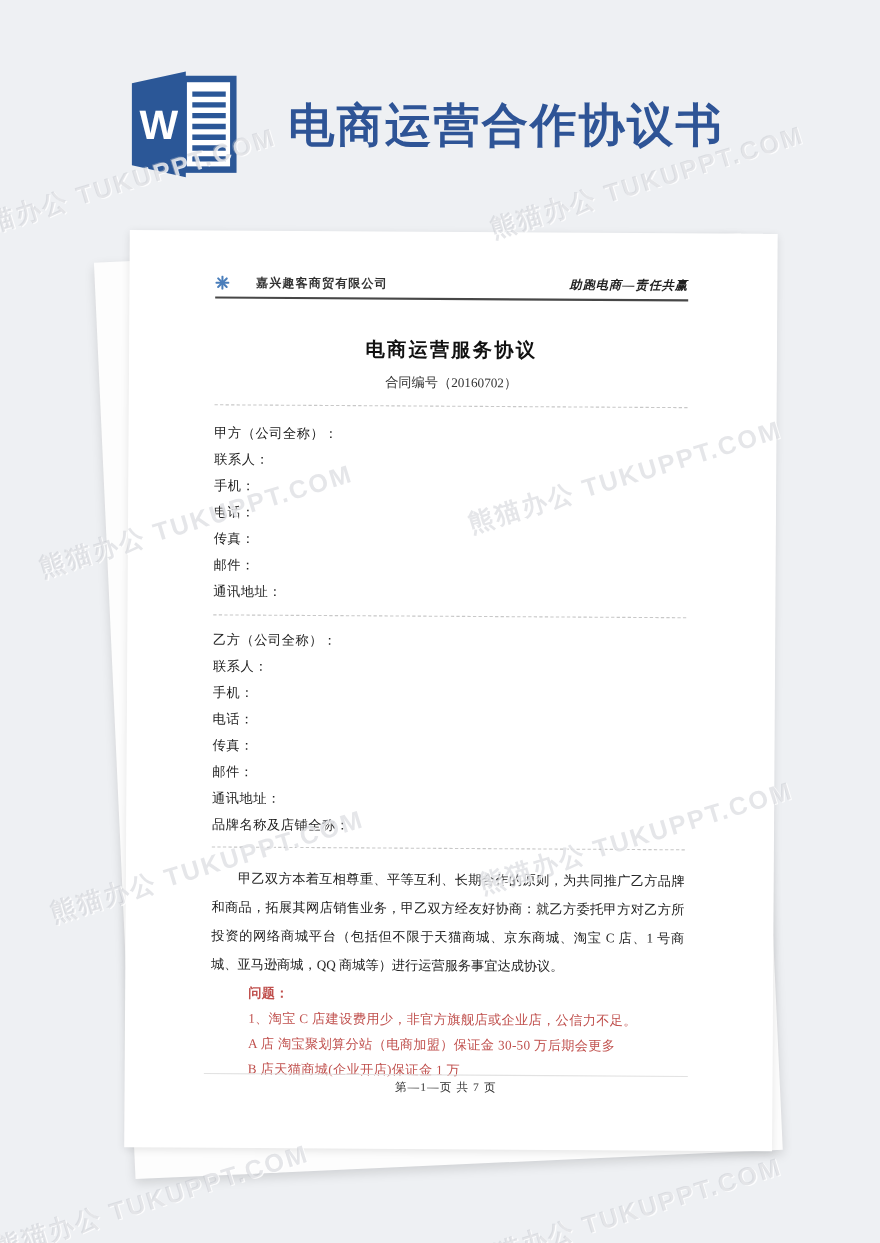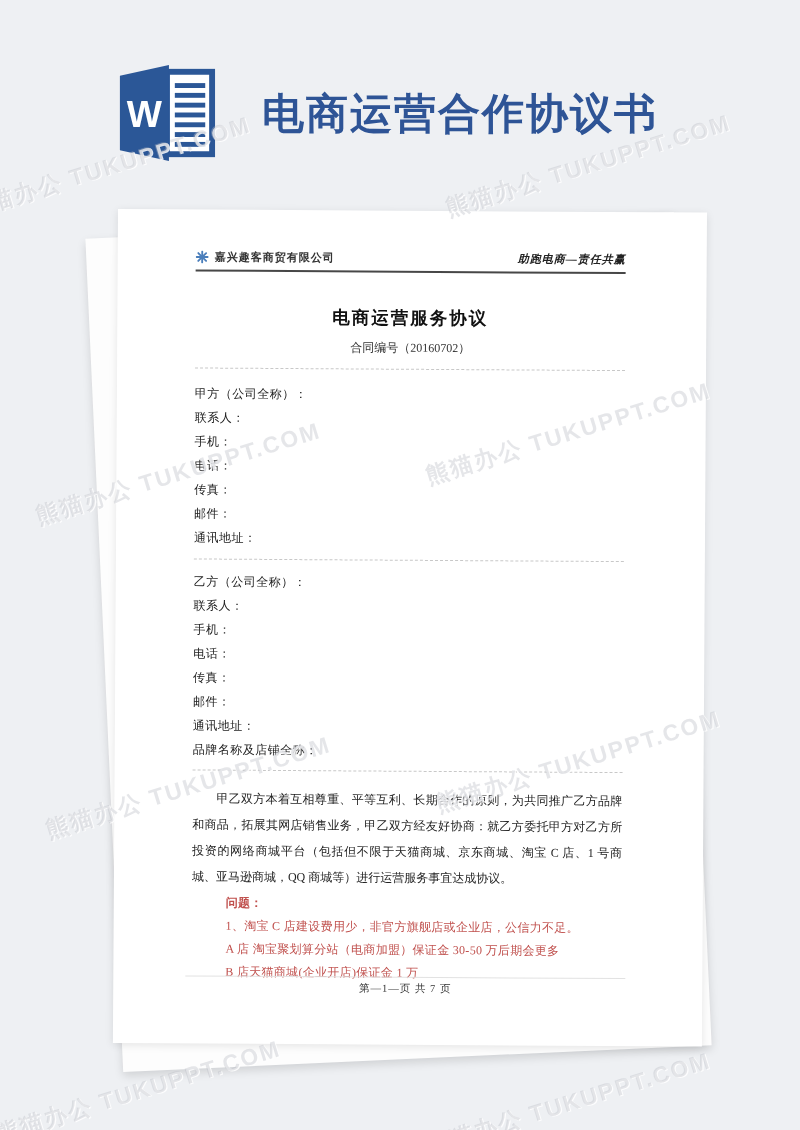--- a/index.html
+++ b/index.html
@@ -14,21 +14,21 @@
   
   .sheet-back { position:absolute; left:118px; top:209px; width:589px; height:834px; background:#fdfdfd;
     transform:translate(-14px,16px) rotate(-2.6deg); box-shadow:0 4px 10px rgba(0,0,0,0.13); }
   .page { position:absolute; left:118px; top:209px; width:589px; height:834px; background:#ffffff;
     transform:rotate(0.35deg); transform-origin:top left; box-shadow:0 2px 8px rgba(0,0,0,0.10); }
   .page-inner { position:absolute; left:78px; top:0; width:430px; }
 
   
   .doc-header { margin-top:40px; display:flex; justify-content:space-between; align-items:flex-end;
     border-bottom:2px solid #474747; padding-bottom:5px; }
-  .doc-header-left { display:flex; align-items:center; gap:6px; }
+  .doc-header-left { display:flex; align-items:center; gap:24px; }
   .company-name { font-size:11px; font-weight:bold; color:#333; letter-spacing:1px; }
   .slogan { font-size:11px; font-weight:bold; font-style:italic; color:#222; letter-spacing:1px; }
 
   .doc-title { margin-top:33px; text-align:center; font-size:17.5px; font-weight:bold; color:#111; letter-spacing:2px; }
   .doc-subtitle { margin-top:10px; text-align:center; font-size:12px; color:#333; }
 
   .dash { border-top:1px dashed #c8c8c8; }
   .dash-1 { margin-top:12px; }
   .dash-2 { margin-top:9px; }
   .dash-3 { margin-top:8px; }

